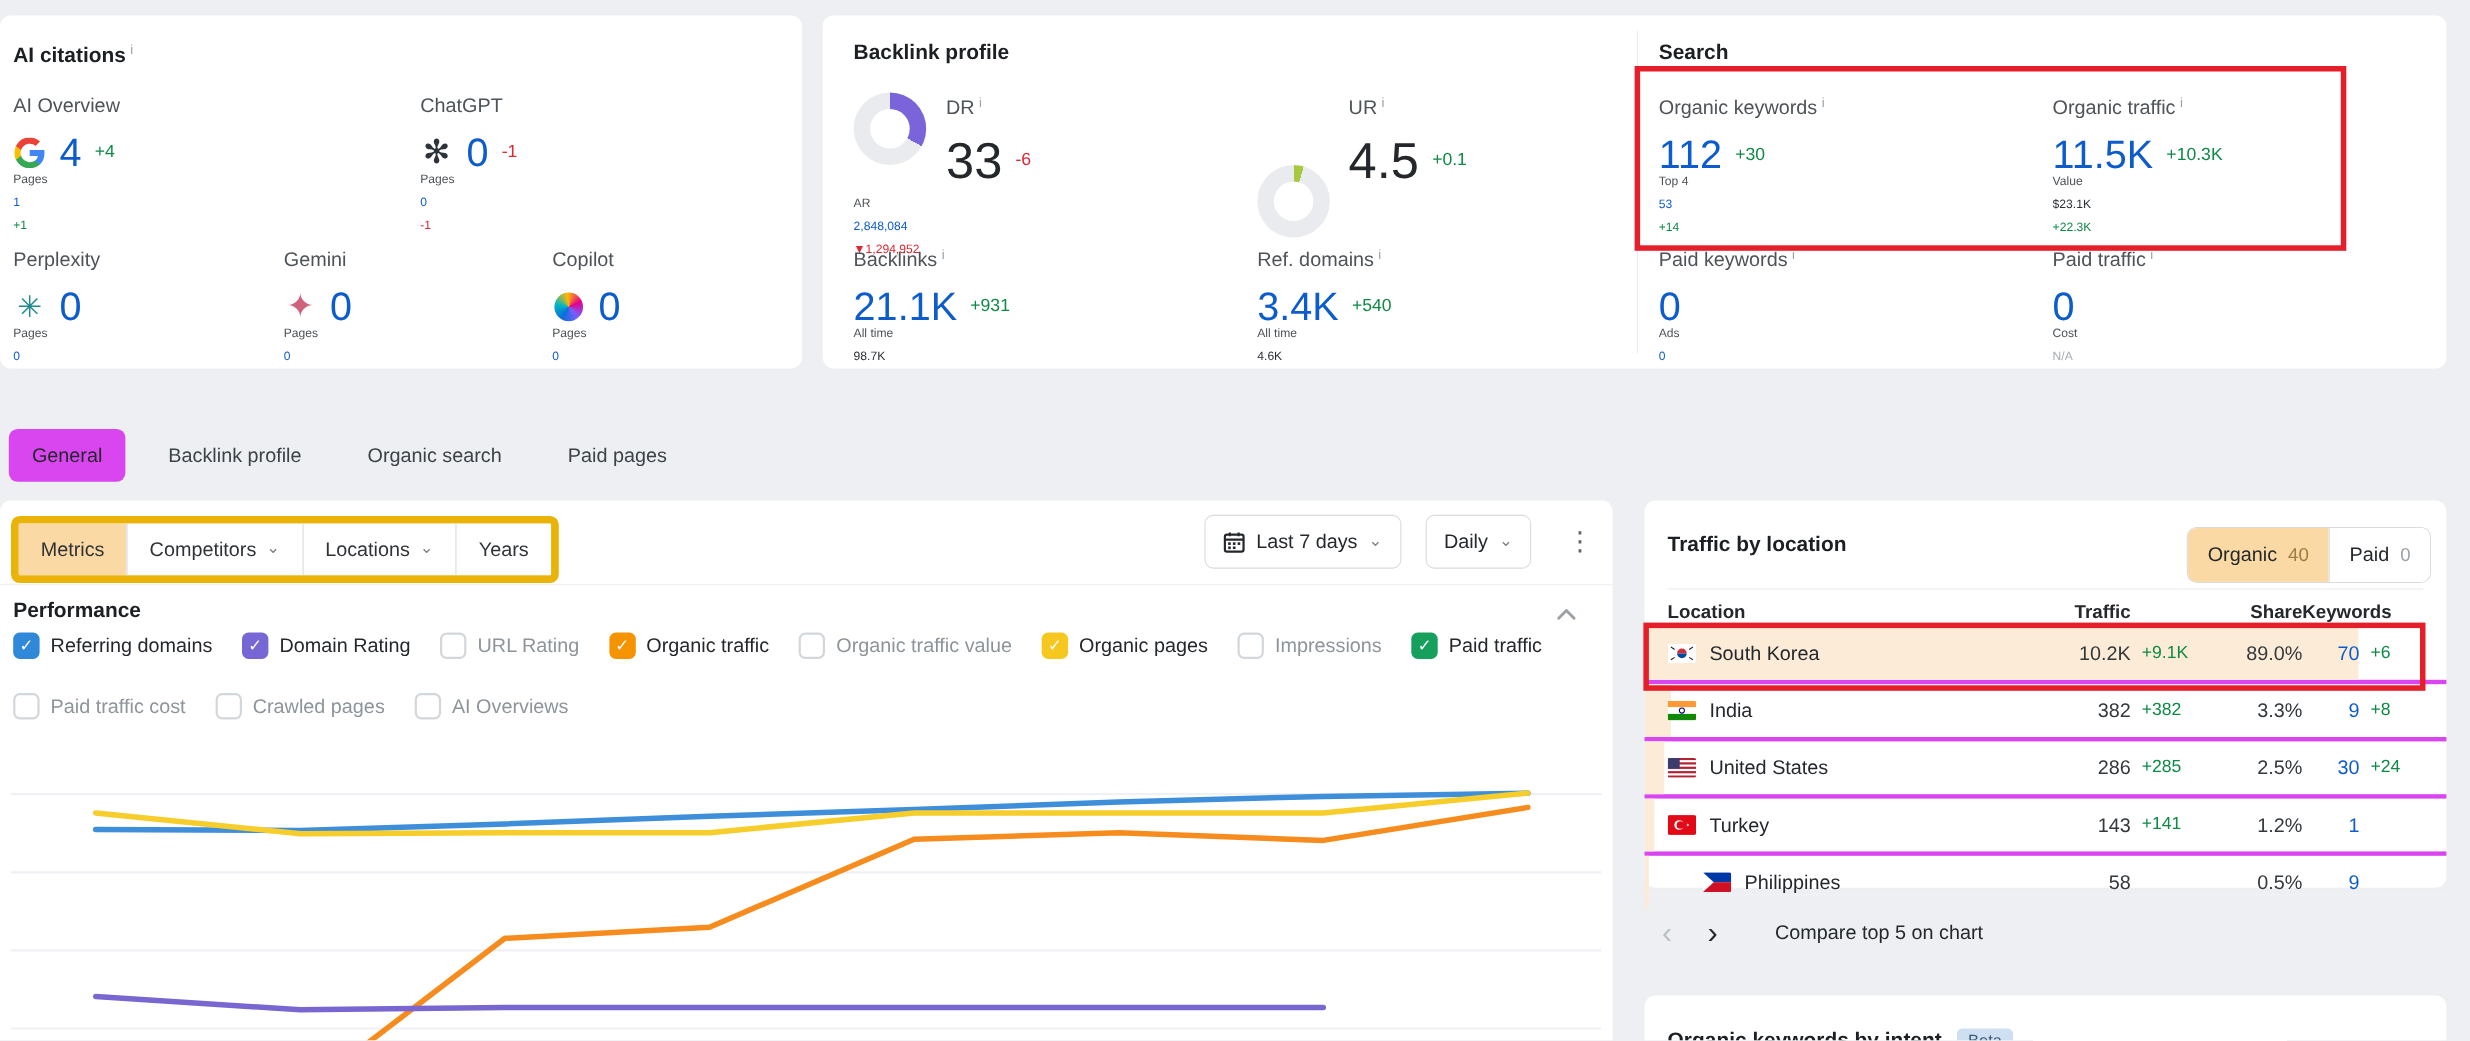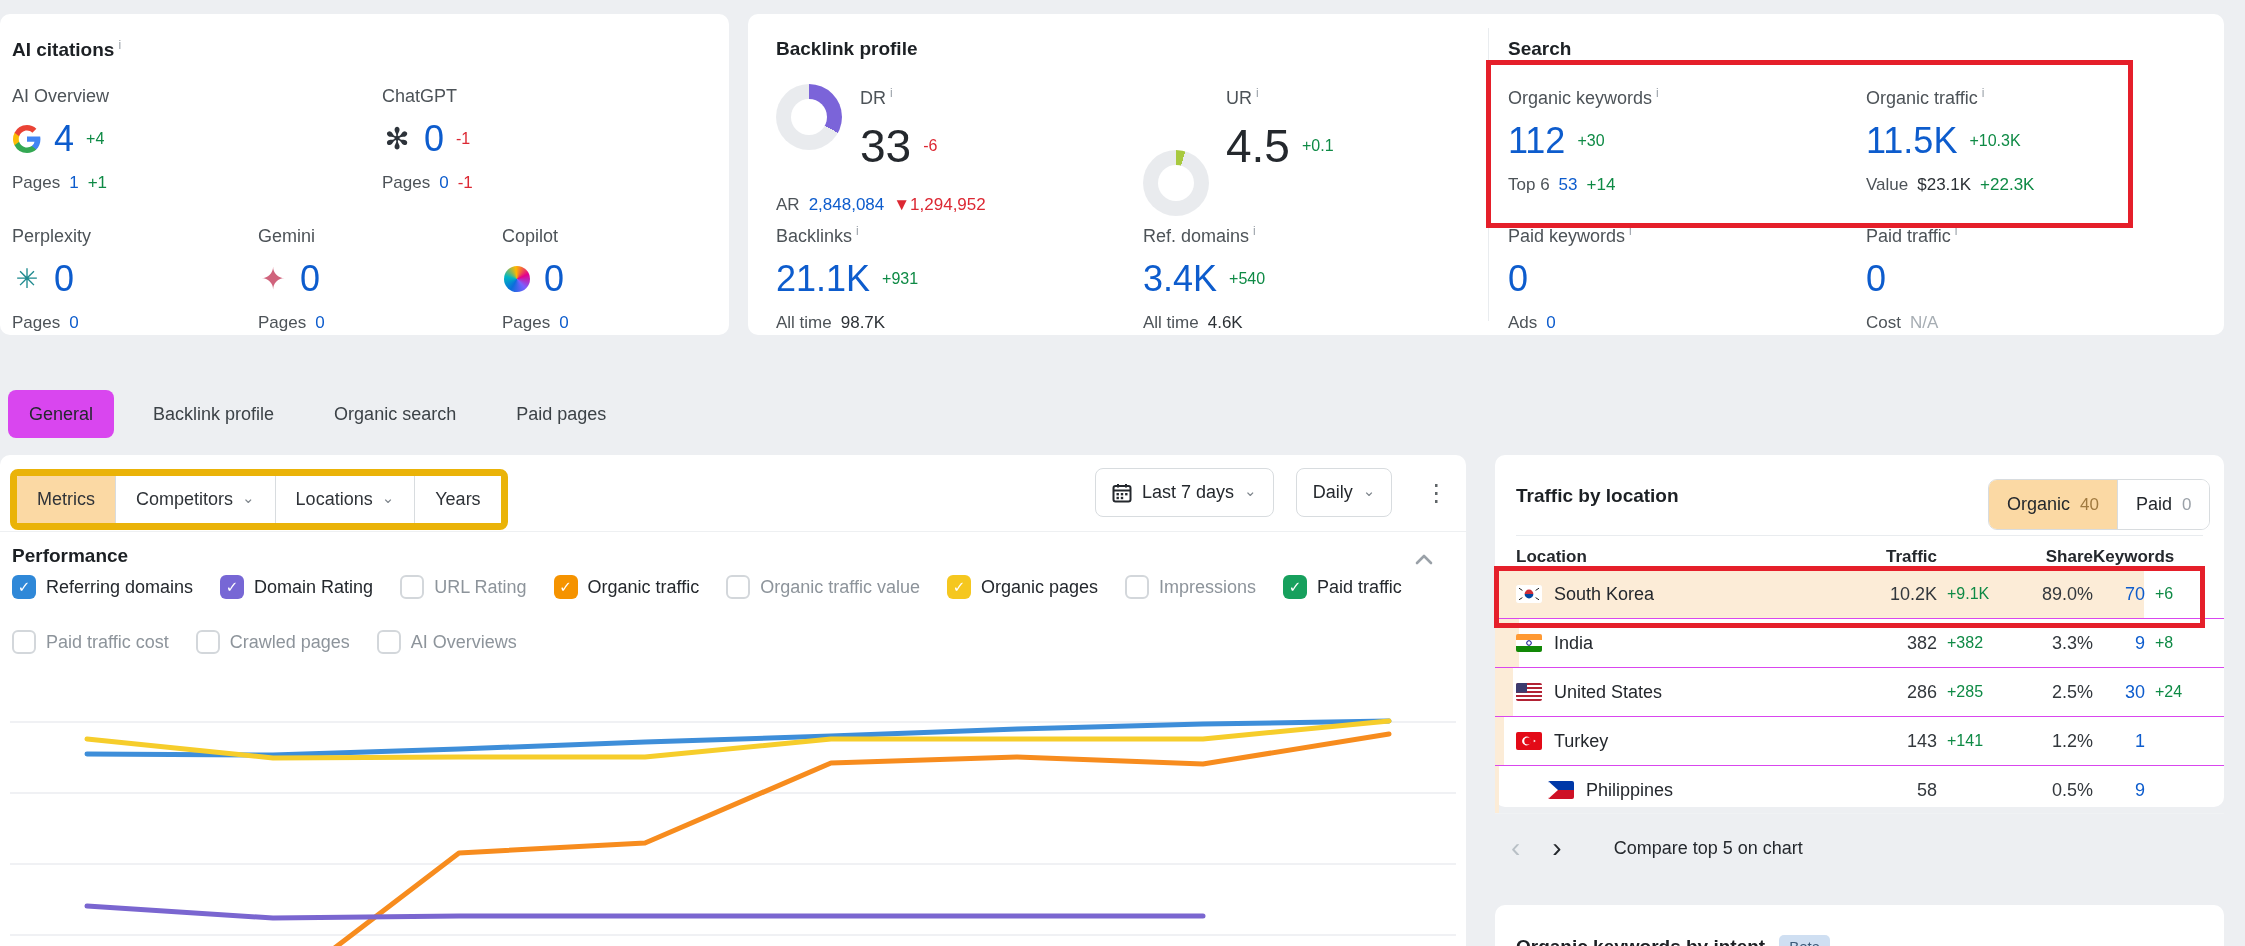--- a/index.html
+++ b/index.html
@@ -15,21 +15,21 @@
   #card-bp .vdivider{position:absolute;left:740px;top:14px;bottom:14px;width:1px;background:#e9ecef;}
   .abs{position:absolute;}
 
   .metric-label{font-size:18px;color:#4d5358;}
   .metric-value-row{display:flex;align-items:center;gap:12px;margin-top:14px;}
   .metric-num{font-size:36px;color:#0d5ccd;line-height:1;}
   .metric-num.dark{font-size:46px;color:#24282d;}
   .chg{font-size:16px;}
   .chg.up{color:#0e8a45;}
   .chg.down{color:#dc2833;}
-  .sub-row{margin-top:16px;font-size:17px;color:#4d5358;display:flex;gap:9px;align-items:baseline;}
+  .sub-row{font-size:11px;color:#4d5358;display:flex;gap:9px;align-items:baseline;flex-direction:column;}
   .sub-row .v-blue{color:#0d5ccd;}
   .sub-row .v-dark{color:#2c3136;}
   .sub-row .v-muted{color:#a6adb3;}
   .sub-row .c-up{color:#0e8a45;}
   .sub-row .c-down{color:#dc2833;}
 
   .donut{width:66px;height:66px;border-radius:50%;position:relative;}
   .donut::after{content:"";position:absolute;left:15px;top:15px;width:36px;height:36px;border-radius:50%;background:#fff;}
 
   .ai-item{position:absolute;width:240px;}
@@ -67,21 +67,21 @@
   #tl-title{position:absolute;left:21px;top:30px;}
   .toggle{position:absolute;left:493px;top:24px;display:inline-flex;border:1px solid #d8dcdf;border-radius:9px;overflow:hidden;height:49px;}
   .tg{display:flex;align-items:center;gap:10px;padding:0 18px;font-size:18px;color:#24282d;background:#fff;cursor:pointer;border-left:1px solid #d8dcdf;}
   .tg:first-child{border-left:none;}
   .tg.active{background:#fbd9a4;}
   .tg .cnt{color:#9aa1a8;font-size:17px;}
   .tg.active .cnt{color:#a07a3f;}
   #card-traffic .hdivider{position:absolute;left:21px;right:21px;top:80px;height:1px;background:#e9ecef;}
   #loc-header{position:absolute;left:21px;right:21px;top:90px;height:24px;font-size:17px;font-weight:700;color:#24282d;display:flex;align-items:center;}
   #loc-rows{position:absolute;left:0;right:0;top:115px;}
-  .loc-row{position:relative;height:48px;border-bottom:1px solid #d946ef;display:flex;align-items:center;cursor:pointer;}
+  .loc-row{position:relative;height:48px;border-bottom:4px solid #d946ef;display:flex;align-items:center;cursor:pointer;}
   .loc-row:last-child{border-bottom:none;padding-left:32px;}
   .loc-bar{position:absolute;left:0;top:0;bottom:0;background:#fcecd7;}
   .loc-cells{position:relative;display:flex;align-items:center;width:100%;padding:0 21px;box-sizing:border-box;font-size:18px;}
   .cell-loc{flex:1;display:flex;align-items:center;gap:12px;color:#24282d;}
   .cell-traffic{width:72px;text-align:right;color:#33383d;}
   .cell-tchg{width:68px;text-align:left;padding-left:10px;color:#0e8a45;font-size:16px;}
   .cell-share{width:78px;text-align:right;color:#33383d;}
   .cell-kw{width:52px;text-align:right;color:#0d5ccd;}
   .cell-kchg{width:48px;text-align:left;padding-left:10px;color:#0e8a45;font-size:16px;}
   .flag{width:26px;height:18px;border-radius:2px;overflow:hidden;display:inline-flex;box-shadow:0 0 0 1px rgba(0,0,0,.06) inset;}
@@ -240,21 +240,21 @@
 
     <div class="abs card-title" style="left:760px;top:24px;">Search</div>
 
     <div class="abs" style="left:760px;top:72px;">
       <div class="metric-label"><span>Organic keywords</span><sup class="info">i</sup></div>
       <div class="metric-value-row">
         <span class="metric-num">112</span>
         <span class="chg up">+30</span>
       </div>
       <div class="sub-row">
-        <span>Top 6</span>
+        <span>Top 4</span>
         <span class="v-blue">53</span>
         <span class="c-up">+14</span>
       </div>
     </div>
 
     <div class="abs" style="left:1118px;top:72px;">
       <div class="metric-label"><span>Organic traffic</span><sup class="info">i</sup></div>
       <div class="metric-value-row">
         <span class="metric-num">11.5K</span>
         <span class="chg up">+10.3K</span>

